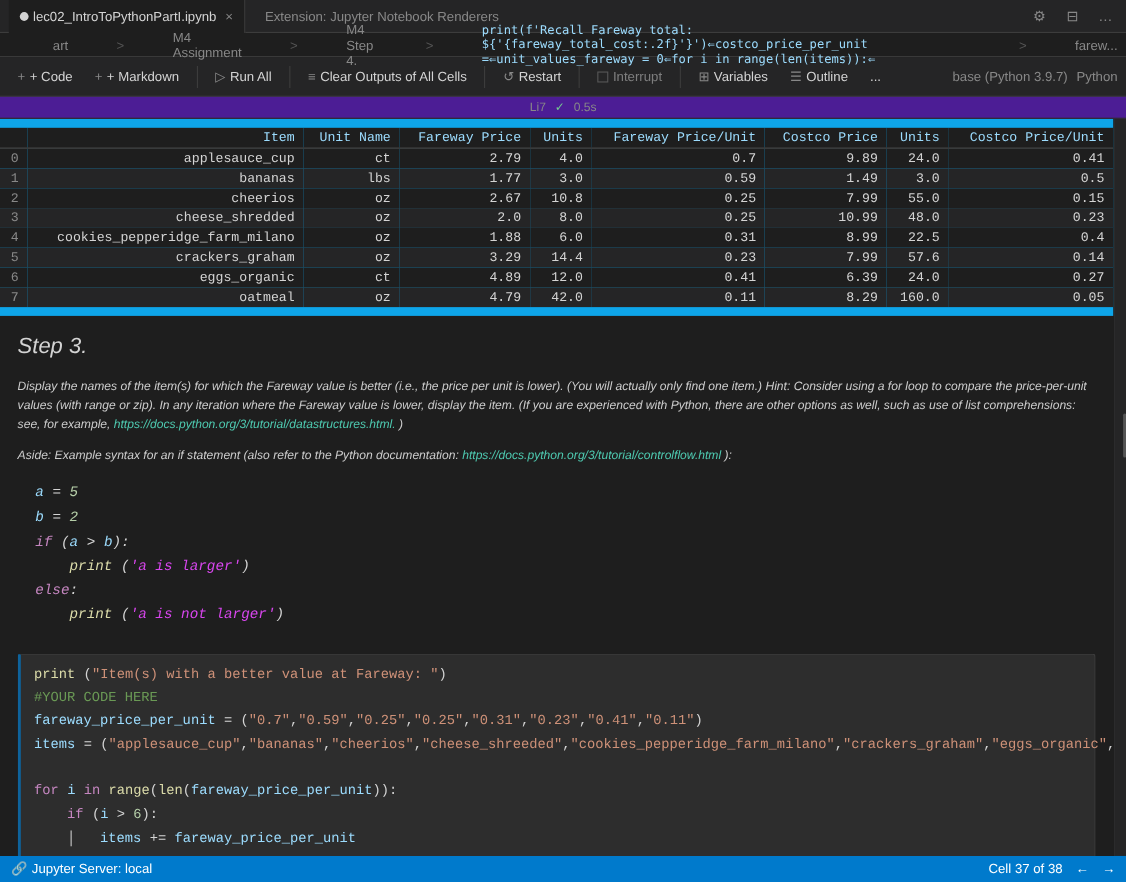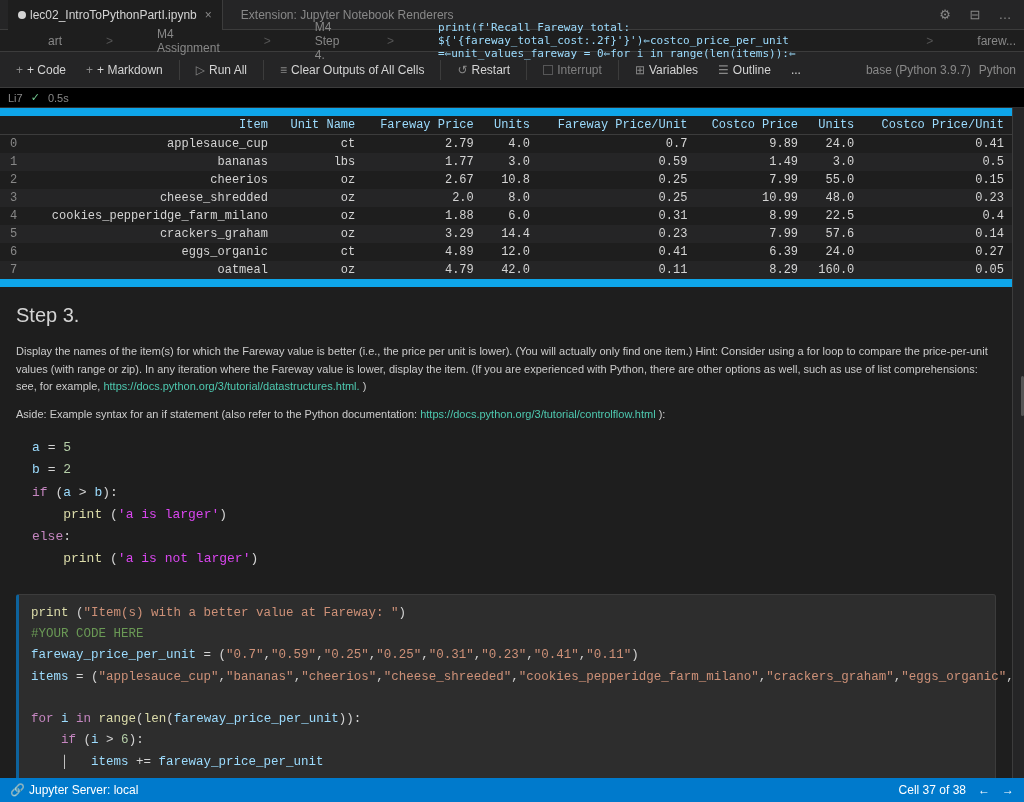--- a/index.html
+++ b/index.html
@@ -105,27 +105,28 @@
       background: transparent;
     }
     .toolbar-sep { width: 1px; height: 20px; background: #3c3c3c; margin: 0 4px; }
     .toolbar-right { margin-left: auto; display: flex; align-items: center; gap: 8px; padding-left: 12px; }
     .toolbar-right .env-label { font-size: 12px; color: #888; }
 
     
     .cell-indicator {
       display: flex;
       align-items: center;
-      background: #000000;
+      background: #4c1d95;
       height: 20px;
       padding: 0 8px;
       font-size: 11px;
       color: #888;
       gap: 8px;
       border-bottom: 1px solid #2d2d2d;
+      justify-content: center;
     }
     .check-icon { color: #73c991; }
 
     
     .content {
       display: flex;
       height: calc(802px - 30px - 22px - 36px - 20px - 24px);
       overflow: hidden;
     }
 
@@ -161,20 +162,21 @@
     }
     .df-table tr:nth-child(odd) { background: #1e1e1e; }
     .df-table tr:nth-child(even) { background: #252526; }
     .df-table .idx-col { color: #888; }
 
     
     .md-cell {
       padding: 12px 16px;
       color: #d4d4d4;
       line-height: 1.6;
+      font-style: italic;
     }
     .md-cell h2 {
       font-size: 20px;
       font-weight: normal;
       color: #d4d4d4;
       margin-bottom: 12px;
     }
     .md-cell p {
       font-size: 11px;
       margin-bottom: 10px;

